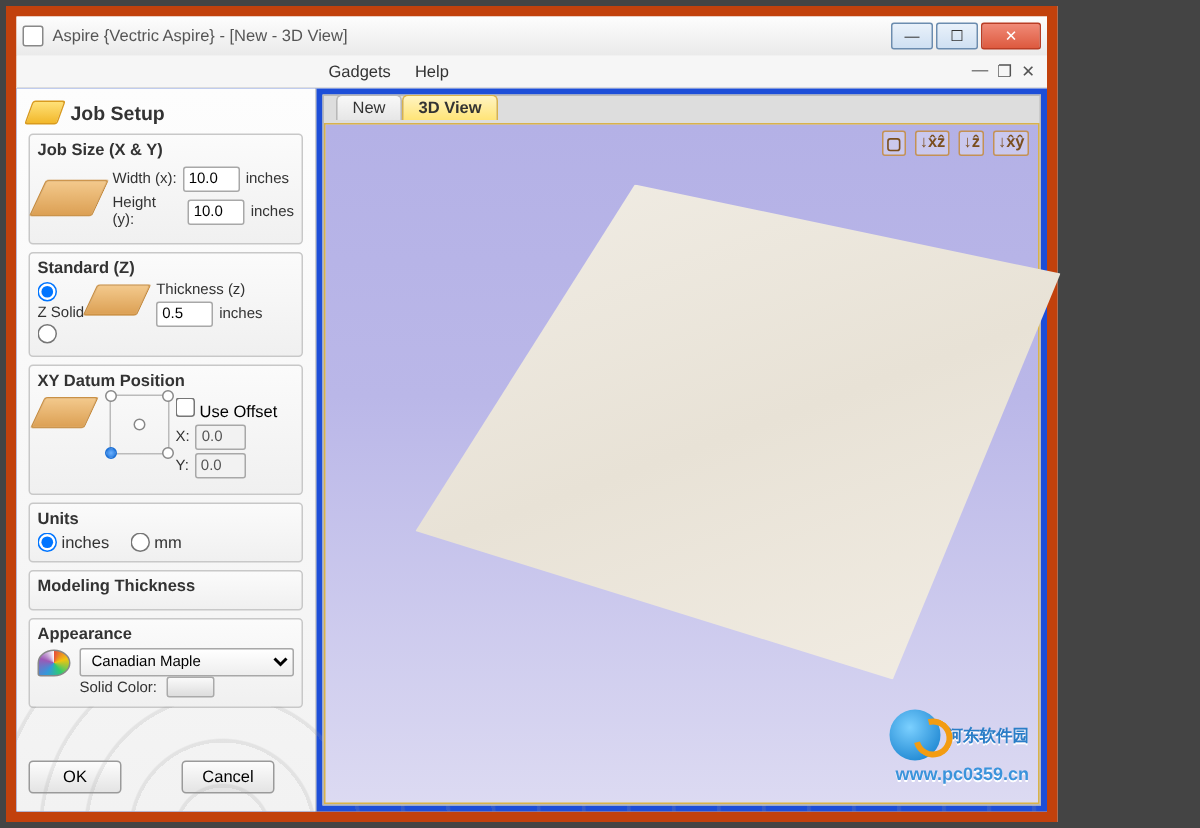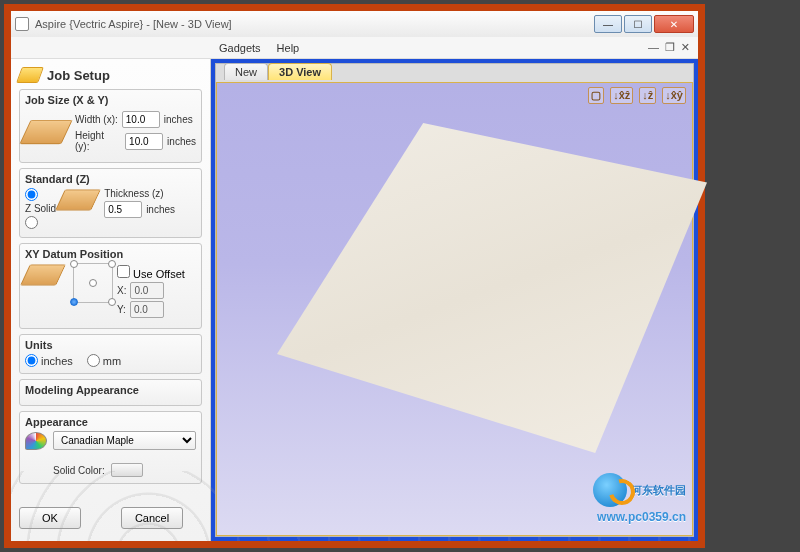--- a/index.html
+++ b/index.html
@@ -31,21 +31,21 @@
 .radio-stack { display:flex; flex-direction:column; gap:2px; font-size:10px;}
 .radio-stack label, .radio-row label { display:flex; align-items:center; gap:3px; font-size:10px; color:#333;}
 input[type=radio],input[type=checkbox]{margin:0;}
 .datum-grid{width:40px;height:40px;border:1px solid #bbb;position:relative;display:grid;grid-template-columns:1fr 1fr;grid-template-rows:1fr 1fr; margin-left:4px;}
 .datum-grid .dot{width:8px;height:8px;border:1px solid #888;border-radius:50%;background:#fff;position:absolute;}
 .datum-grid .dot.sel{background:radial-gradient(#6bb1ff,#1a6fd6);border-color:#1a6fd6;}
 .radio-row{display:flex;gap:14px;margin-top:2px;}
 select{border:1px solid #a8a8a8;background:linear-gradient(#fff,#eee);height:19px;font-size:10px;border-radius:2px;padding:0 3px;}
 .appearance-row{display:flex;align-items:center;gap:6px;}
 .palette-icon{width:22px;height:18px;border-radius:50% 50% 50% 10%;background: conic-gradient(#e74c3c,#f1c40f,#2ecc71,#3498db,#9b59b6,#fff);border:1px solid #888;}
-.solid-row{display:flex;align-items:center;gap:6px;margin-top:13px;margin-left:28px;}
+.solid-row{display:flex;align-items:center;gap:6px;margin-top:0;margin-left:28px;}
 .color-swatch{width:32px;height:14px;background:linear-gradient(#fafafa,#ddd);border:1px solid #aaa;border-radius:2px;}
 .btn-row{display:flex;gap:40px;margin-top:auto;padding:4px 0 8px 0;}
 button.std{width:62px;height:22px;border:1px solid #9a9a9a;background:linear-gradient(#fcfcfc,#e4e4e4);border-radius:3px;font-size:11px;cursor:pointer;}
 .viewarea{flex:1;position:relative;background:#ddd;border:1px solid #b9b9b9;margin:4px;}
 .tabs{position:absolute;top:-1px;left:8px;display:flex;}
 .tab{padding:2px 10px;border:1px solid #b8b8b8;border-bottom:none;background:linear-gradient(#f8f8f8,#e6e6e6);border-radius:4px 4px 0 0;font-size:11px;color:#333;cursor:pointer;}
 .tab.active{background:linear-gradient(#fff4c2,#ffe477);border-color:#d9b24a;font-weight:bold;}
 .viewport{position:absolute;top:18px;left:0;right:0;bottom:0;background:linear-gradient(#b4b1e6 0%,#bab7e8 40%,#dcdaf2 100%);border:1px solid #d9b24a;}
 .material-plane{position:absolute;left:60px;top:40px;width:430px;height:330px;background:linear-gradient(160deg,#f1ede5,#e8e2d6,#f2ede4);clip-path: polygon(34% 0%, 100% 18%, 74% 100%, 0% 70%);}
 .view-icons{position:absolute;top:4px;right:6px;display:flex;gap:6px;color:#7a4e1e;font-size:11px;font-weight:bold;}
@@ -165,21 +165,21 @@
               <span>inches</span>
             </label>
           <label>
               <input type="radio" name="u" style=""> 
               <span>mm</span>
             </label>
         </div>
       </div>
 
       <div class="group">
-        <div class="group-title">Modeling Appearance</div>
+        <div class="group-title">Modeling Thickness</div>
       </div>
 
       <div class="group">
         <div class="group-title">Appearance</div>
         <div class="appearance-row">
           <div class="palette-icon"></div>
           <select style="flex:1;"><option>Canadian Maple</option></select>
         </div>
         <div class="solid-row">
           <span class="tiny-label">Solid Color:</span>

